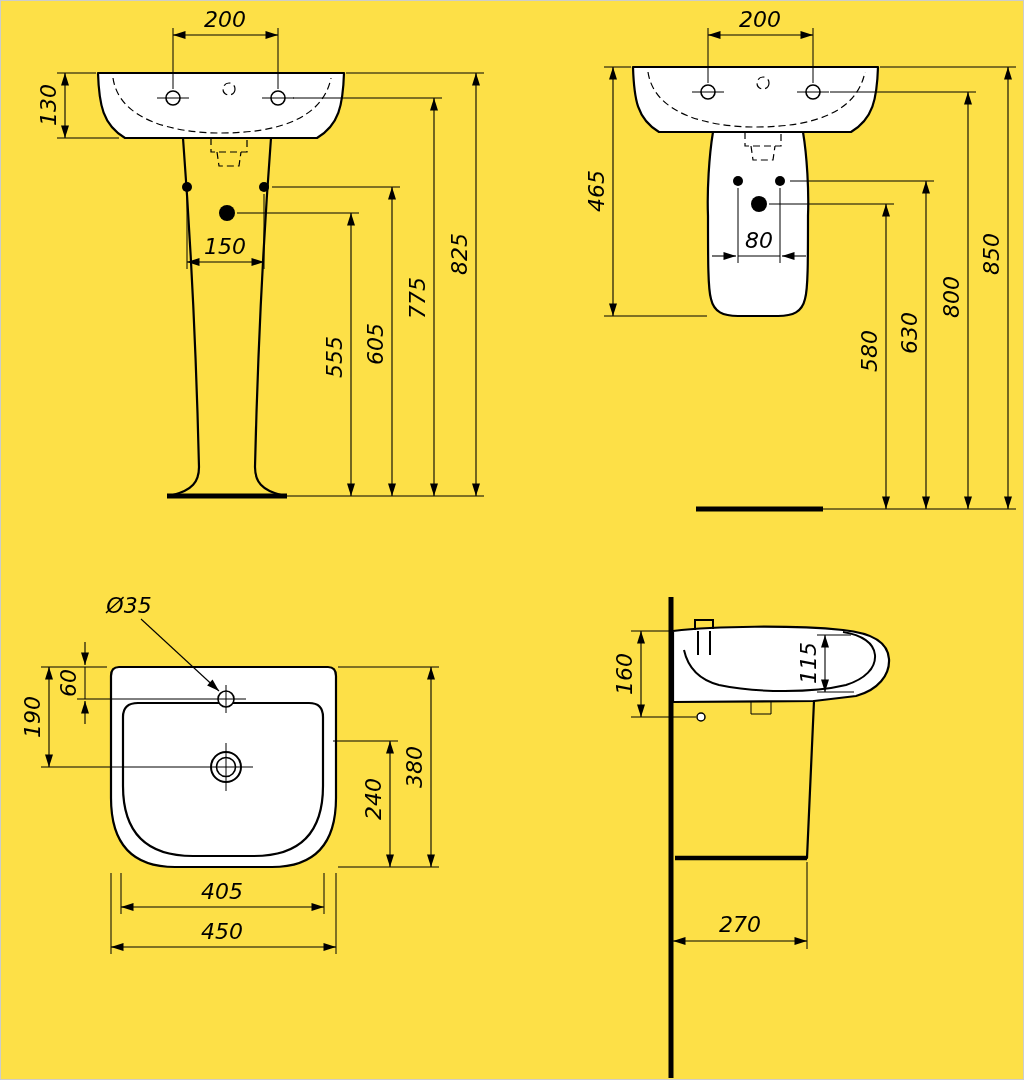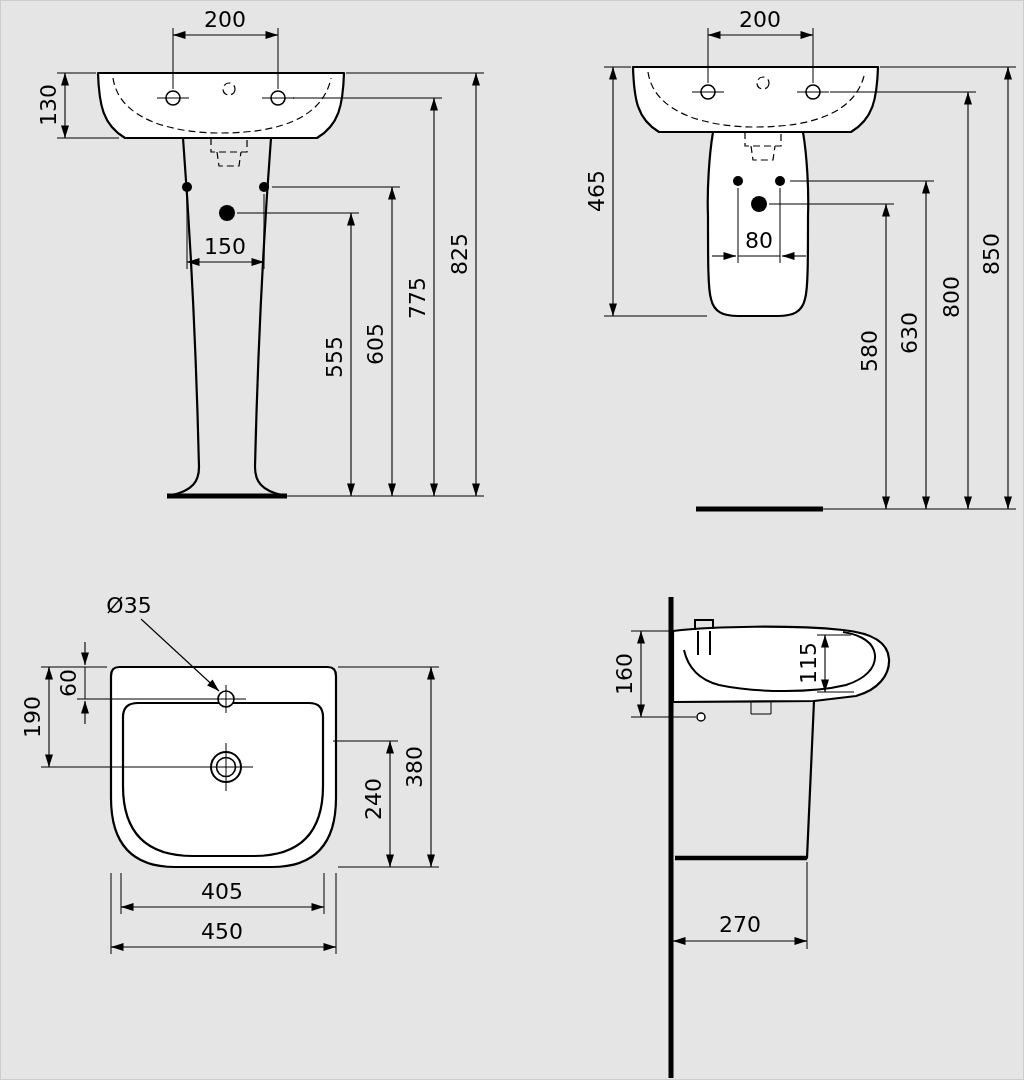--- a/index.html
+++ b/index.html
@@ -1,22 +1,23 @@
 <!DOCTYPE html>
 <html><head>
 <meta charset="utf-8">
 <style>
   html,body { margin:0; padding:0; background:#ffffff; }
   .sheet {
     position:relative;
     width:1024px; height:1080px;
-    background:#e5e5e5;
+    background:#fde047;
     box-sizing:border-box;
     border:1px solid #cccccc;
     font-family:"DejaVu Sans","Liberation Sans",sans-serif;
+    font-style:italic;
   }
   svg { display:block; }
   
   .ol  { fill:#ffffff; stroke:#000; stroke-width:2.2; stroke-linejoin:round; }
   .ln  { fill:none; stroke:#000; stroke-width:2.2; stroke-linejoin:round; stroke-linecap:round; }
   .md  { fill:none; stroke:#000; stroke-width:1.6; }
   .thick { fill:none; stroke:#000; stroke-width:5; stroke-linecap:butt; }
   .thin  { fill:none; stroke:#000; stroke-width:1; }
   .dash  { fill:none; stroke:#000; stroke-width:1.2; stroke-dasharray:7 4; }
   .dim   { fill:none; stroke:#000; stroke-width:1.1; }

